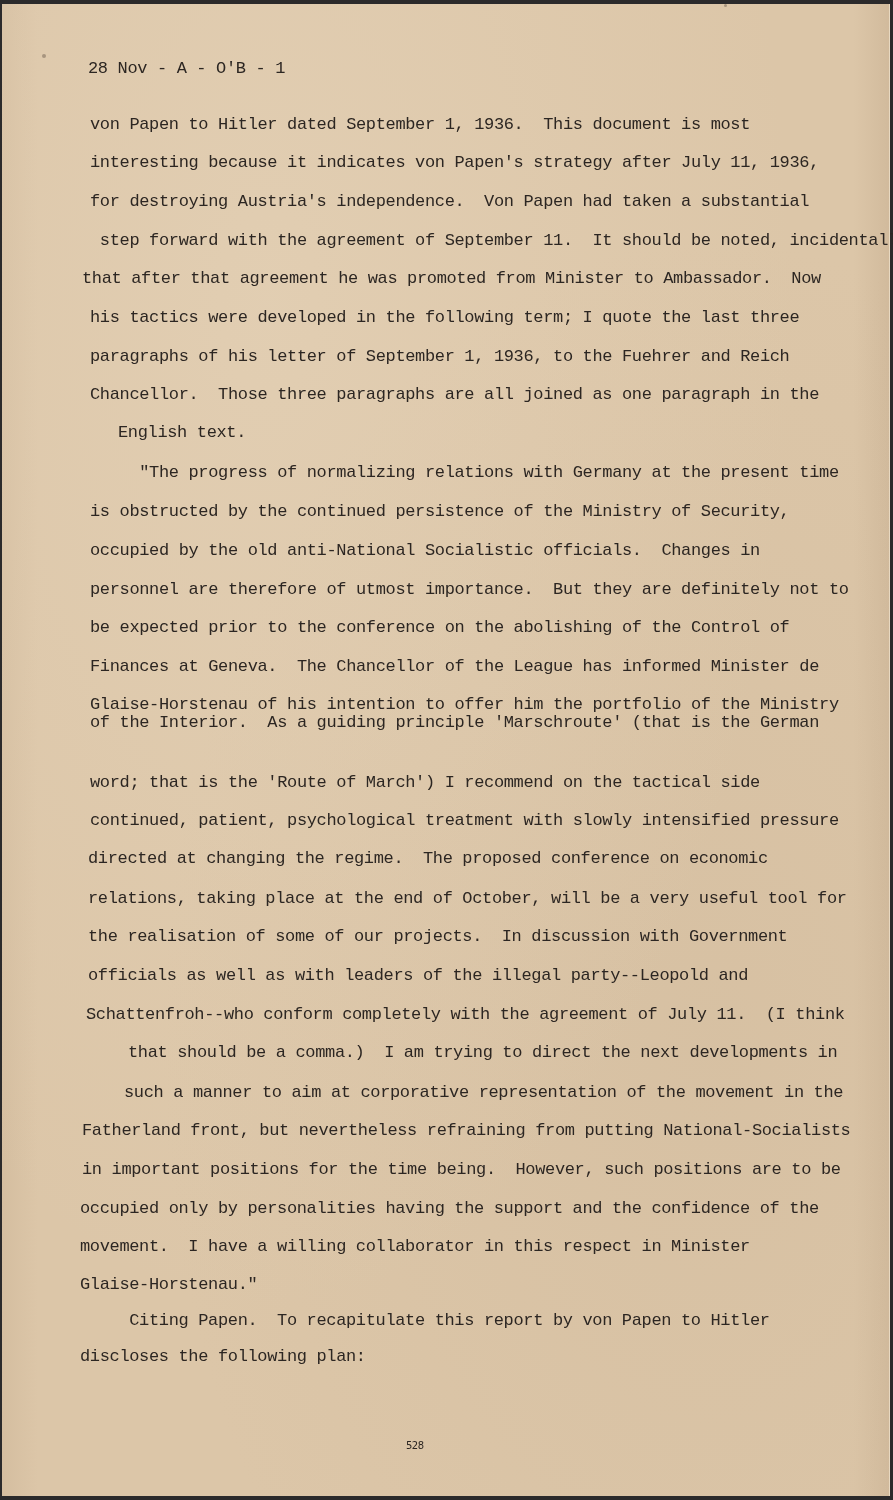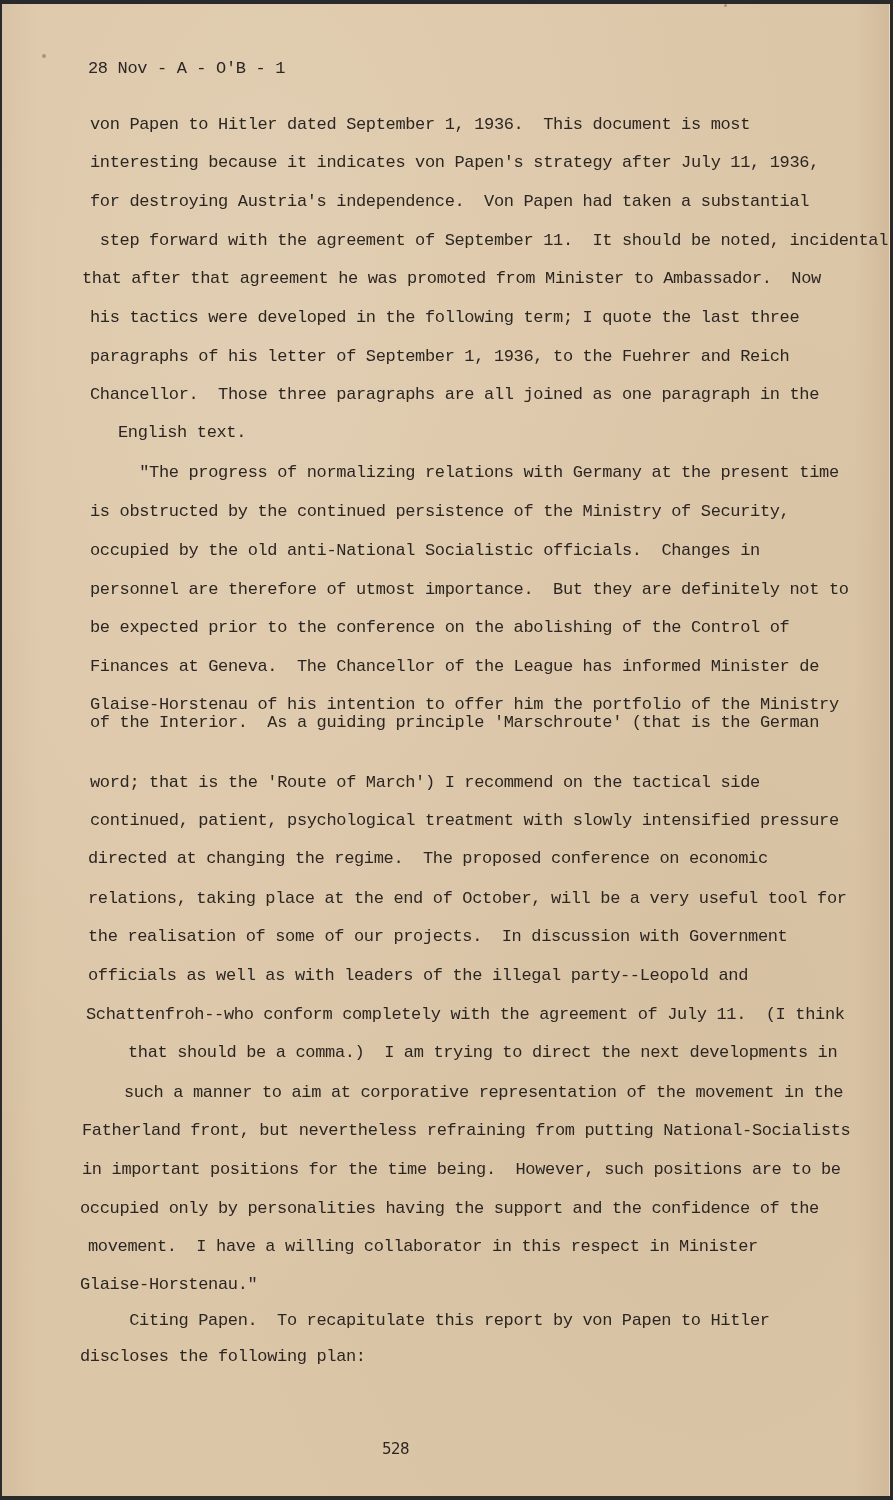--- a/index.html
+++ b/index.html
@@ -37,24 +37,24 @@
   }
   .header {
     left: 86px;
     top: 56px;
   }
   .line {
     left: 88px;
   }
   .page-number {
     position: absolute;
-    left: 380px;
+    left: 404px;
     top: 1436px;
     font-family: "DejaVu Sans", sans-serif;
-    font-size: 15px;
+    font-size: 10px;
     color: #2c2622;
     letter-spacing: -0.5px;
   }
   .speck {
     position: absolute;
     background: #7a6a5a;
     border-radius: 50%;
     opacity: 0.55;
   }
 </style>
@@ -87,21 +87,21 @@
       <div class="typed line" style="top: 846px; left: 86px;">directed at changing the regime.  The proposed conference on economic</div>
       <div class="typed line" style="top: 886px; left: 86px;">relations, taking place at the end of October, will be a very useful tool for</div>
       <div class="typed line" style="top: 924px; left: 86px; text-align: center;">the realisation of some of our projects.  In discussion with Government</div>
       <div class="typed line" style="top: 963px; left: 86px;">officials as well as with leaders of the illegal party--Leopold and</div>
       <div class="typed line" style="top: 1002px; left: 84px;">Schattenfroh--who conform completely with the agreement of July 11.  (I think</div>
       <div class="typed line" style="top: 1040px; left: 97px; margin-left: 29px;">that should be a comma.)  I am trying to direct the next developments in</div>
       <div class="typed line" style="top: 1080px; left: 82px; margin-left: 40px;">such a manner to aim at corporative representation of the movement in the</div>
       <div class="typed line" style="top: 1118px; left: 80px; text-align: right;">Fatherland front, but nevertheless refraining from putting National-Socialists</div>
       <div class="typed line" style="top: 1157px; left: 80px;">in important positions for the time being.  However, such positions are to be</div>
       <div class="typed line" style="top: 1196px; left: 78px;">occupied only by personalities having the support and the confidence of the</div>
-      <div class="typed line" style="top: 1234px; left: 78px; margin-left: 8px;">movement.  I have a willing collaborator in this respect in Minister</div>
+      <div class="typed line" style="top: 1234px; left: 78px;">movement.  I have a willing collaborator in this respect in Minister</div>
       <div class="typed line" style="top: 1272px; left: 78px;">Glaise-Horstenau."</div>
       <div class="typed line" style="top: 1308px; left: 78px;">     Citing Papen.  To recapitulate this report by von Papen to Hitler</div>
       <div class="typed line" style="top: 1344px; left: 78px;">discloses the following plan:</div>
     </div>
 
   <div class="page-number">528</div>
 
   <div class="speck" style="left:40px;top:50px;width:4px;height:4px;"></div>
   <div class="speck" style="left:722px;top:0px;width:3px;height:3px;"></div>
 </div>

